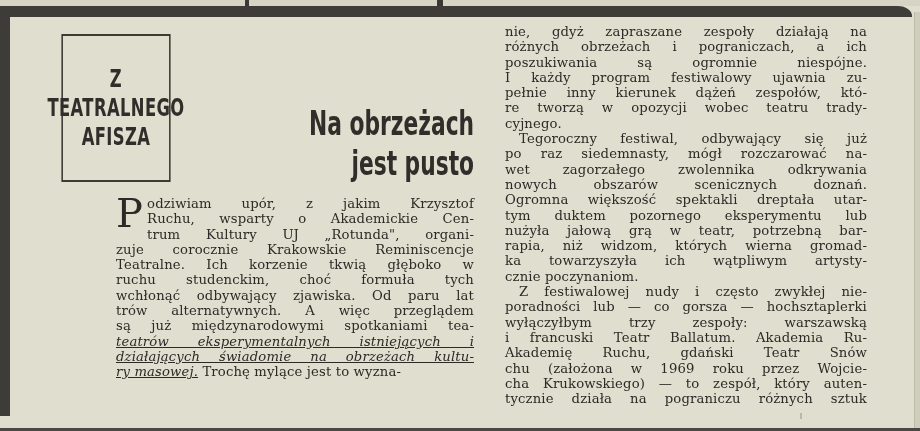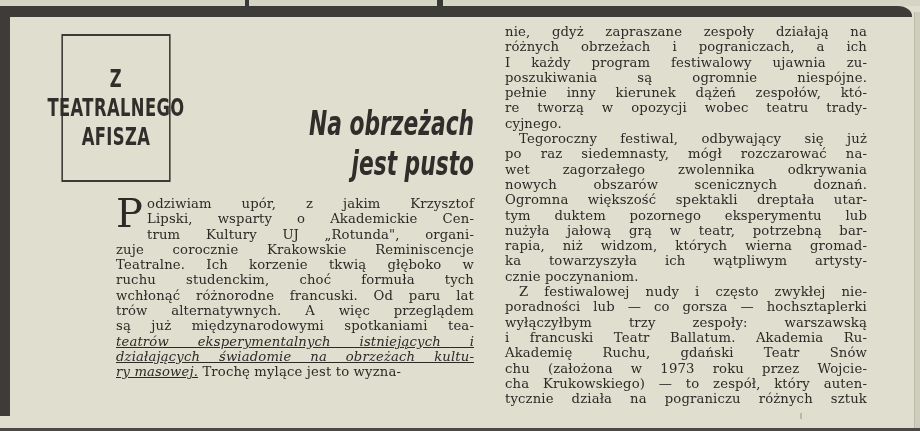--- a/index.html
+++ b/index.html
@@ -47,21 +47,21 @@
       transform-origin: center;
     }
     .section-box span {
       display: block; font-size: 21px; line-height: 29px; letter-spacing: 0.5px;
       transform: scaleY(1.2);
     }
     .headline {
       position: absolute; right: 446px; top: 104px;
       text-align: right;
       font-family: "DejaVu Sans", "Liberation Sans", sans-serif;
-      font-weight: bold; color: #2f2e2a; font-style: italic;
+      font-weight: bold; color: #2f2e2a;
     }
     .headline span {
       display: block; font-size: 33px; line-height: 40px;
       transform: scaleX(0.66); transform-origin: right center;
       white-space: nowrap;
     }
     .col {
       position: absolute;
       font-size: 13.2px; line-height: 15.3px;
       text-align: justify;
@@ -102,40 +102,40 @@
 
   <div class="headline">
     <span>Na obrzeżach</span>
     <span>jest pusto</span>
   </div>
 
   <div class="col col-1">
     <div class="para-first">
       <span class="dropcap">P</span>
       <span class="line">odziwiam upór, z jakim Krzysztof</span>
-      <span class="line">Lipski, wsparty o Akademickie Cen-</span>
+      <span class="line">Ruchu, wsparty o Akademickie Cen-</span>
       <span class="line" style="padding-left:26px">trum Kultury UJ „Rotunda", organi-</span>
       <span class="line">zuje corocznie Krakowskie Reminiscencje</span>
       <span class="line">Teatralne. Ich korzenie tkwią głęboko w</span>
       <span class="line">ruchu studenckim, choć formuła tych</span>
-      <span class="line">wchłonąć różnorodne francuski. Od paru lat</span>
+      <span class="line">wchłonąć odbywający zjawiska. Od paru lat</span>
       <span class="line">trów alternatywnych. A więc przeglądem</span>
       <span class="line">są już międzynarodowymi spotkaniami tea-</span>
       <span class="line it">teatrów eksperymentalnych istniejących i</span>
       <span class="line it">działających świadomie na obrzeżach kultu-</span>
       <span class="line last"><span class="it">ry masowej.</span><span> Trochę mylące jest to wyzna-</span></span>
     </div>
   </div>
 
   <div class="col col-2">
     <div>
       <span class="line">nie, gdyż zapraszane zespoły działają na</span>
       <span class="line">różnych obrzeżach i pograniczach, a ich</span>
+      <span class="line">poszukiwania są ogromnie niespójne.</span>
       <span class="line">I każdy program festiwalowy ujawnia zu-</span>
-      <span class="line">poszukiwania są ogromnie niespójne.</span>
       <span class="line">pełnie inny kierunek dążeń zespołów, któ-</span>
       <span class="line">re tworzą w opozycji wobec teatru trady-</span>
       <span class="line last">cyjnego.</span>
     </div>
     <div>
       <span class="line indent">Tegoroczny festiwal, odbywający się już</span>
       <span class="line">po raz siedemnasty, mógł rozczarować na-</span>
       <span class="line">wet zagorzałego zwolennika odkrywania</span>
       <span class="line">nowych obszarów scenicznych doznań.</span>
       <span class="line">Ogromna większość spektakli dreptała utar-</span>
@@ -144,20 +144,20 @@
       <span class="line">rapia, niż widzom, których wierna gromad-</span>
       <span class="line">ka towarzyszyła ich wątpliwym artysty-</span>
       <span class="line last">cznie poczynaniom.</span>
     </div>
     <div>
       <span class="line indent">Z festiwalowej nudy i często zwykłej nie-</span>
       <span class="line">poradności lub — co gorsza — hochsztaplerki</span>
       <span class="line">wyłączyłbym trzy zespoły: warszawską</span>
       <span class="line">i francuski Teatr Ballatum. Akademia Ru-</span>
       <span class="line">Akademię Ruchu, gdański Teatr Snów</span>
-      <span class="line">chu (założona w 1973 roku przez Wojcie-</span>
+      <span class="line">chu (założona w 1969 roku przez Wojcie-</span>
       <span class="line">cha Krukowskiego) — to zespół, który auten-</span>
       <span class="line">tycznie działa na pograniczu różnych sztuk</span>
     </div>
   </div>
 
   <div class="dash-mark"></div>
 </div>
 
 </body></html>

